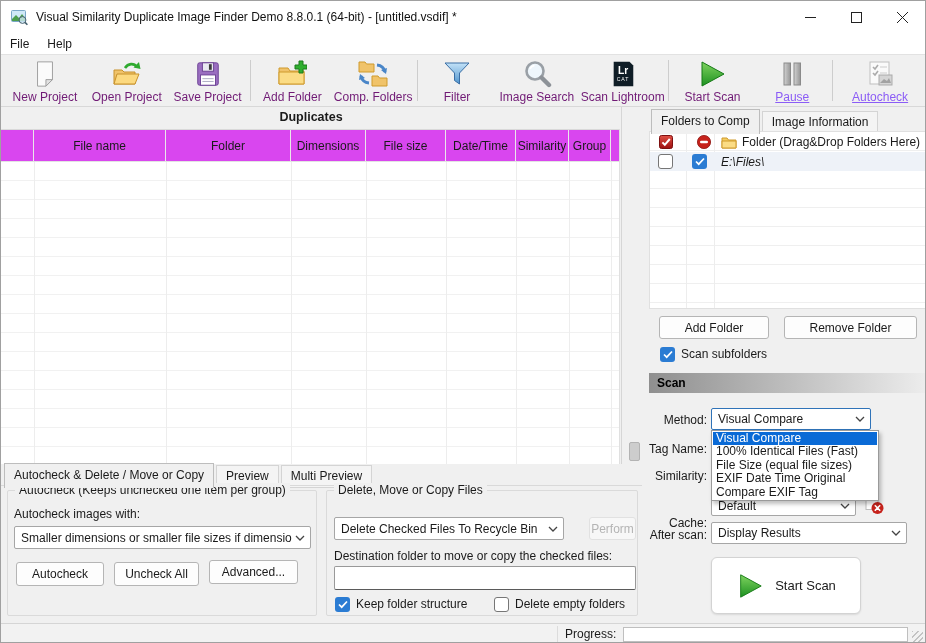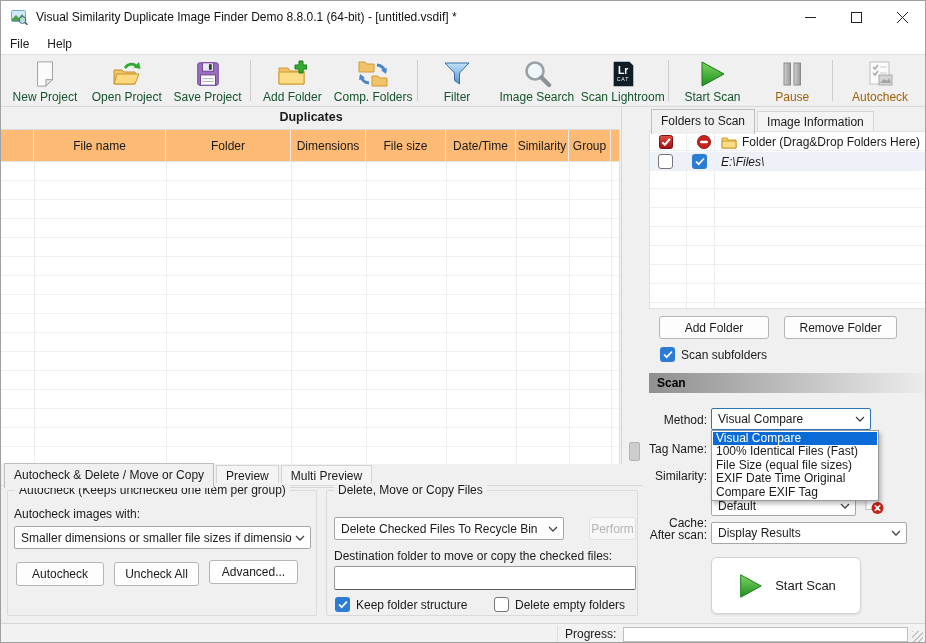--- a/index.html
+++ b/index.html
@@ -19,28 +19,28 @@
   .menubar { position:absolute; top:32px; left:0; width:100%; height:21px; background:#fff;
              display:flex; align-items:center; }
   .menu-item { padding:2px 9px; }
 
   
   .toolbar { position:absolute; top:53px; left:0; width:100%; height:53px; background:#f0f0f0;
              border-top:1px solid #e2e2e2; border-bottom:1px solid #d8d8d8;
              display:flex; align-items:stretch; padding-left:2px; }
   .tb-item { display:flex; flex-direction:column; align-items:center; justify-content:center; gap:1px; }
   .tb-icon { height:31px; display:flex; align-items:flex-end; }
-  .tb-label { font-size:12px; color:#14532d; white-space:nowrap; }
-  .tb-item.disabled .tb-label { color:#a16207; }
+  .tb-label { font-size:12px; color:#701a75; white-space:nowrap; }
+  .tb-item.disabled .tb-label { color:#8b5cf6;text-decoration:underline; }
   .tb-sep { width:1px; background:#cdcdcd; margin:5px 2px; }
 
   
   .dup-title { position:absolute; top:109px; left:0; width:620px; text-align:center;
                font-weight:bold; font-size:12.5px; }
-  .dup-table { position:absolute; top:128px; left:0; width:619px; height:335px; background:#fdba74;
+  .dup-table { position:absolute; top:128px; left:0; width:619px; height:335px; background:#d946ef;
                border-top:1px solid #d9d9d9; border-right:1px solid #e0e0e0; }
   .dup-head { display:grid; grid-template-columns:33px 132px 125px 75px 80px 70px 53px 42px 1fr;
               height:32px; border-bottom:1px solid #e3e3e3; }
   .dup-head > div { display:flex; align-items:center; justify-content:center;
                     border-right:1px solid #e9e9e9; overflow:hidden; white-space:nowrap; }
   .dup-head > div:last-child { border-right:none; }
   .dup-body { position:absolute; top:32px; left:0; right:0; bottom:0;
               background:repeating-linear-gradient(to bottom,#fff 0 18px,#f1f1f1 18px 19px); }
   .dup-colline { position:absolute; top:0; bottom:0; width:1px; background:#ededed; }
 
@@ -52,21 +52,21 @@
   .btn { position:absolute; background:#fdfdfd; border:1px solid #b5b5b5; border-radius:3px;
          display:flex; align-items:center; justify-content:center; font-size:12px; }
   .btn.disabled { color:#b4b4b4; border-color:#e1e1e1; background:#f7f7f7; }
   .combo { position:absolute; background:#fff; border:1px solid #a6a6a6; border-radius:2px;
            display:flex; align-items:center; padding:0 18px 0 6px; font-size:12px; }
   .combo .ctext { overflow:hidden; white-space:nowrap; }
   .combo .chev { position:absolute; right:5px; top:50%; margin-top:-3px; }
   .cb { width:15px; height:15px; border-radius:3px; flex:0 0 auto; }
   .cb.checked { background:#2b7cd3; display:flex; align-items:center; justify-content:center; }
   .cb.unchecked { background:#fff; border:1px solid #767676; }
-  .cbrow { position:absolute; display:flex; align-items:center; gap:6px; }
+  .cbrow { position:absolute; display:flex; align-items:flex-start; gap:6px; }
 
   
   .tabstrip { position:absolute; display:flex; align-items:flex-end; }
   .tab { padding:3px 9px 4px 9px; border:1px solid #d4d4d4; background:#f4f4f4;
          margin-right:2px; white-space:nowrap; }
   .tab.active { background:#f0f0f0; border-color:#bdbdbd; border-bottom:none;
                 padding-top:4px; padding-bottom:6px; position:relative; z-index:3; }
 
   
   .folders-list { position:absolute; left:648px; top:130px; width:277px; height:178px;
@@ -325,21 +325,21 @@
       <div class="dup-colline" style="left:445px"></div>
       <div class="dup-colline" style="left:515px"></div>
       <div class="dup-colline" style="left:568px"></div>
       <div class="dup-colline" style="left:610px"></div>
     </div>
   </div>
   <div class="vsplit-line"></div>
   <div class="split-grip"></div>
 
   <div class="tabstrip" style="left:650px; top:108px;">
-    <span class="tab active">Folders to Scan</span>
+    <span class="tab active">Folders to Comp</span>
     <span class="tab">Image Information</span>
   </div>
 
   <div class="folders-list">
     <div class="fl-colline" style="left:36px"></div>
     <div class="fl-colline" style="left:64px"></div>
 
     <div class="fl-row" style="top:0; height:20px;">
       <svg style="margin-left:9px" width="14" height="14" viewBox="0 0 14 14">
         <defs>
@@ -370,21 +370,21 @@
           <path d="M1 4.5 l2.7 2.7 L9 1.5" fill="none" stroke="#fff" stroke-width="1.7"></path>
           </svg>
       </span>
       <span style="margin-left:14px">E:\Files\</span>
     </div>
   </div>
 
   <div class="btn" style="left:658px; top:315px; width:110px; height:23px;">
     <span>Add Folder</span>
   </div>
-  <div class="btn" style="left:783px; top:315px; width:113px; height:23px;">
+  <div class="btn" style="left:783px; top:315px; width:133px; height:23px;">
     <span>Remove Folder</span>
   </div>
 
   <div class="cbrow" style="left:659px; top:346px;">
     <span class="cb checked">
       <svg width="10" height="9" viewBox="0 0 10 9">
         <path d="M1 4.5 l2.7 2.7 L9 1.5" fill="none" stroke="#fff" stroke-width="1.7"></path>
         </svg>
     </span>
     <span>Scan subfolders</span>

